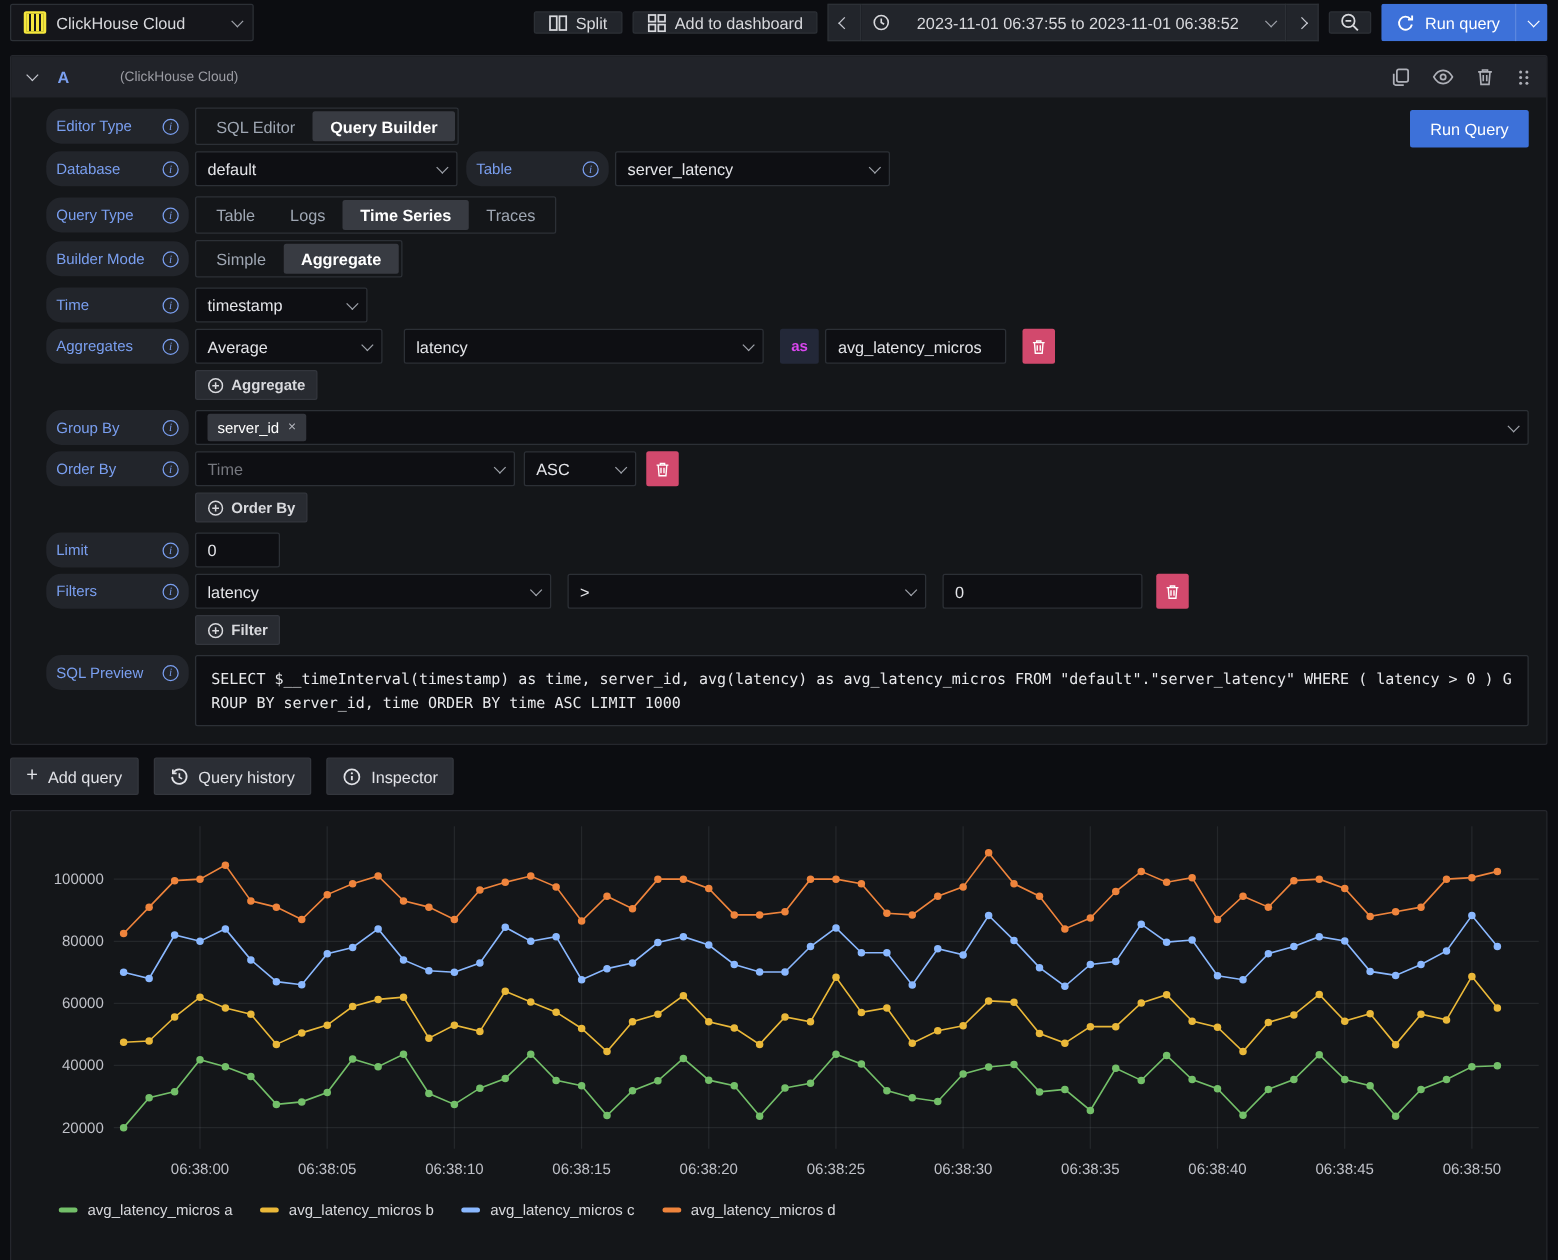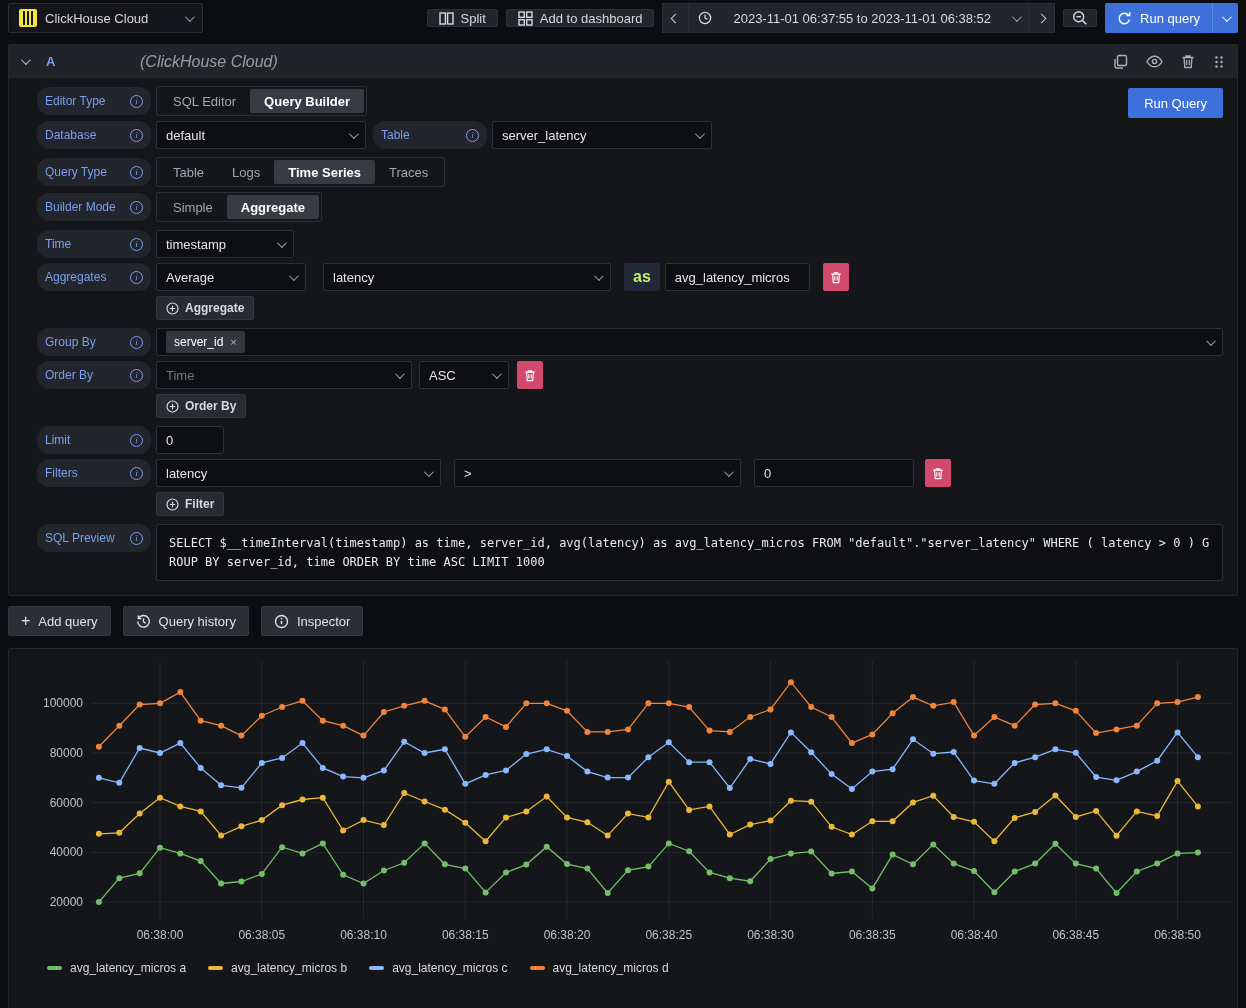--- a/index.html
+++ b/index.html
@@ -24,34 +24,34 @@
   .time-btn { gap:21px; font-weight:500; color:#d8d9dd; white-space:nowrap; }
   .runq { display:flex; align-items:stretch; height:30px; border-radius:2px; overflow:hidden; cursor:pointer; }
   .runq .main { background:#3d71d9; color:#fff; display:flex; align-items:center; gap:8px; padding:0 12px; font-weight:500; }
   .runq .arrow { background:#3d71d9; border-left:1px solid #5b87df; display:flex; align-items:center; padding:0 9px; }
   .runq .caret{ border-color:#fff; }
   svg.ic { display:block; }
   
   .qpanel { margin:8px; border:1px solid #25272d; border-radius:2px; background:#141619; }
   .qhead { height:33px; background:#212329; display:flex; align-items:center; gap:10px; padding:0 12px; }
   .qhead .refid { color:#7a9ff0; font-weight:700; font-size:13px; margin-left:8px; width:40px; cursor:pointer; }
-  .qhead .dsname { color:#9b9ca3; font-style:italic; font-size:16px; flex:1;margin-left:44px; }
+  .qhead .dsname { color:#9b9ca3; font-size:11px; flex:1; }
   .qhead .hicons { display:flex; align-items:center; gap:18px; }
   .qhead .hicons span { cursor:pointer; opacity:.85; }
   .qbody { position:relative; padding:8px 14px 14px 28px; }
   .row { display:flex; align-items:center; gap:5px; margin-bottom:5px; }
   .flabel { width:114px; min-width:114px; height:28px; background:#22252b; border-radius:12px; display:flex; align-items:center; justify-content:space-between; padding:0 8px; color:#7a9ff0; font-size:12px; font-weight:500; }
   .info { width:13px; height:13px; border:1px solid #7a9ff0; border-radius:50%; font-size:9px; line-height:11px; text-align:center; color:#7a9ff0; font-style:italic; font-family:"Liberation Serif",serif; cursor:pointer; }
   .seg { display:flex; border:1px solid #2c3036; border-radius:2px; height:30px; padding:2px; background:#141619; }
   .seg .opt { padding:0 14px; display:flex; align-items:center; color:#9fa7b3; font-size:13px; cursor:pointer; border-radius:2px; }
   .seg .opt.active { background:#383b42; color:#fff; font-weight:700; }
   .sel { height:28px; background:#0e0f13; border:1px solid #2c3036; border-radius:2px; display:flex; align-items:center; justify-content:space-between; padding:12px 9px; cursor:pointer; color:#e4e5e9; }
   .sel .ph { color:#75777e; }
   .inp { height:28px; background:#0e0f13; border:1px solid #2c3036; border-radius:2px; color:#e4e5e9; padding:0 9px; font-family:"Liberation Sans",sans-serif; font-size:13px; outline:none; }
-  .as-chip { height:28px; background:#232838; border-radius:2px; color:#bef264; font-size:16px; font-weight:700; display:flex; align-items:center; padding:0 9px; }
+  .as-chip { height:28px; background:#232838; border-radius:2px; color:#d946ef; font-size:12px; font-weight:700; display:flex; align-items:center; padding:0 9px; }
   .trash-btn { width:26px; height:28px; background:#d2496d; border-radius:2px; border:none; display:flex; align-items:center; justify-content:center; cursor:pointer; }
   .add-btn { height:24px; background:#282b31; border:1px solid #33363d; border-radius:2px; color:#d8d9dd; font-size:12px; font-weight:700; display:flex; align-items:center; gap:6px; padding:0 9px; cursor:pointer; }
   .indent { margin-left:119px; }
   .tag { height:22px; background:#34373e; border-radius:2px; display:flex; align-items:center; gap:7px; padding:0 8px; color:#fff; font-size:12px; }
   .tag .x { color:#b6b8bf; font-size:11px; cursor:pointer; }
   .sqlbox { flex:1; border:1px solid #2c3036; border-radius:2px; background:#0e0f13; padding:9px 12px; font-family:"DejaVu Sans Mono",monospace; font-size:12px; line-height:1.55; color:#e8e9ec; word-break:break-all; min-height:52px; }
   .row.top-align { align-items:flex-start; }
   .row.top-align .flabel { margin-top:0; }
   .runquery-panel { position:absolute; top:10px; right:14px; height:30px; background:#3d71d9; border:none; border-radius:2px; color:#fff; font-size:13px; font-weight:500; padding:0 16px; cursor:pointer; }
   

